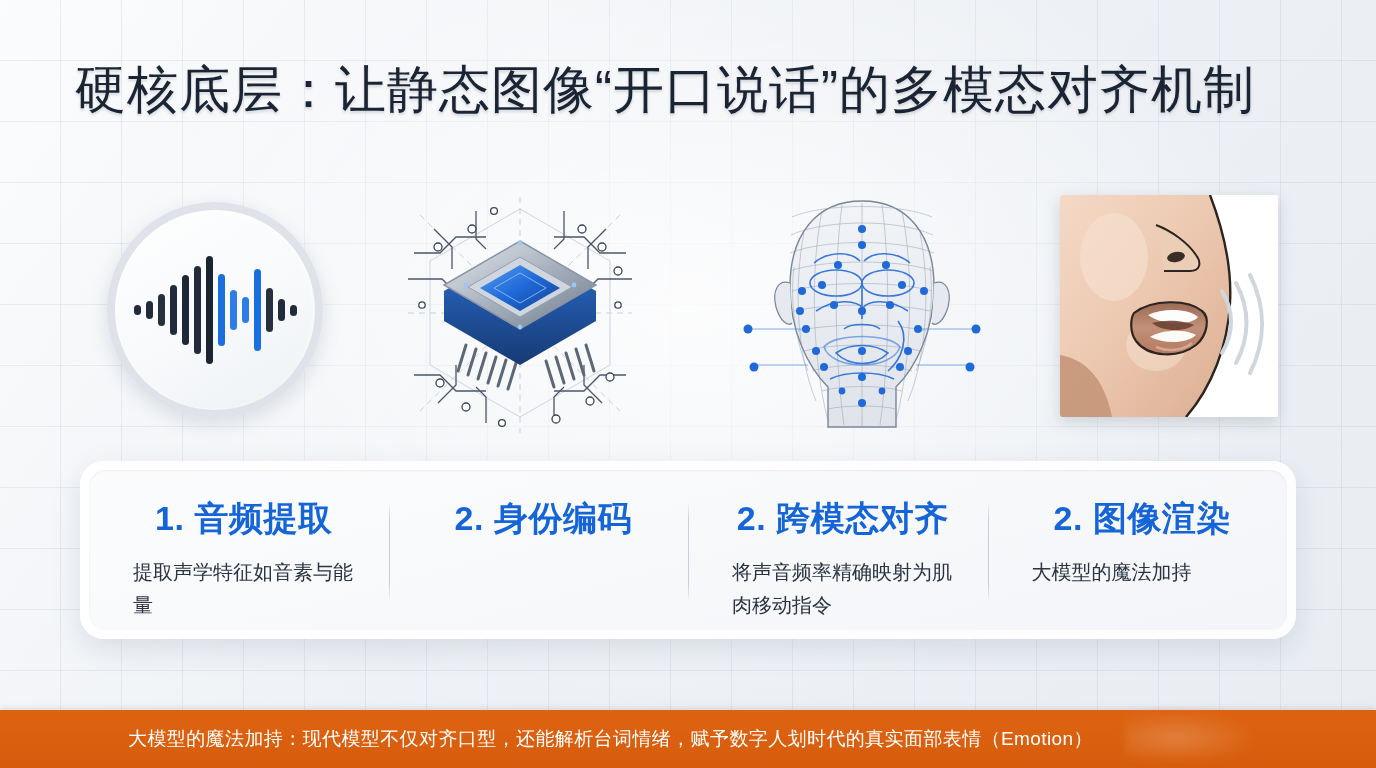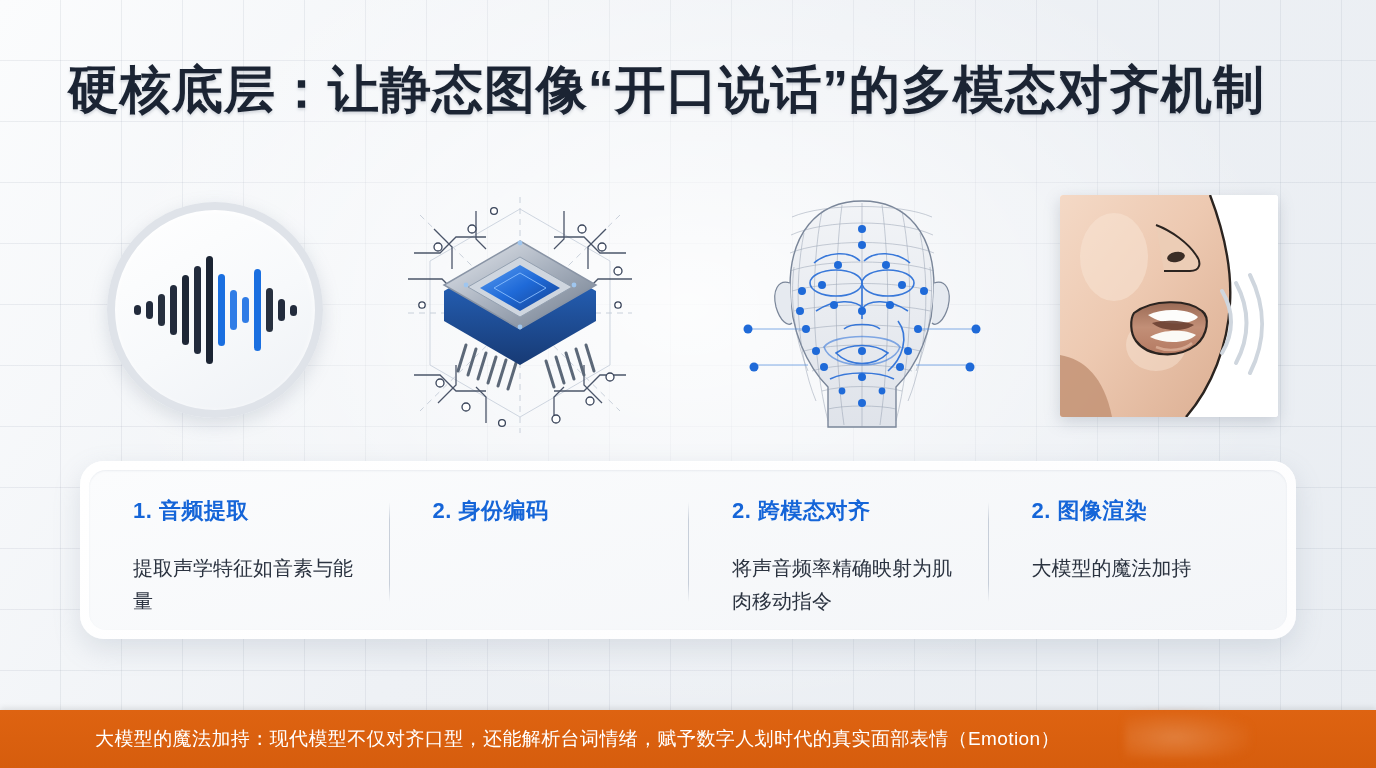--- a/index.html
+++ b/index.html
@@ -25,22 +25,22 @@
     background-position:-1px -1px;
   }
   #bg-vignette{
     position:absolute; inset:0;
     background:radial-gradient(ellipse at 50% 40%, rgba(255,255,255,.85) 0%, rgba(255,255,255,0) 62%);
     pointer-events:none;
   }
 
   
   #title{
-    position:absolute; left:68px; top:56px;
-    font-size:51px; font-weight:700; letter-spacing:1px;
+    position:absolute; left:75px; top:56px;
+    font-size:51px; font-weight:400; letter-spacing:1px;
     color:#1b2433;
     text-shadow:0 2px 3px rgba(120,130,145,.30);
     white-space:nowrap;
   }
 
   
   #pipeline{
     position:absolute; left:0; top:195px; width:1376px; height:240px;
   }
 
@@ -94,39 +94,40 @@
     padding:26px 0 20px 0;
   }
   .step{
     flex:1 1 0; padding:0 34px 0 44px; position:relative;
   }
   .step + .step::before{
     content:""; position:absolute; left:0; top:6px; bottom:8px;
     width:1px; background:linear-gradient(to bottom, rgba(170,180,195,0) 0%, rgba(160,172,190,.55) 18%, rgba(160,172,190,.55) 82%, rgba(170,180,195,0) 100%);
   }
   .step-title{
-    font-size:22px; font-weight:700; color:#1565d8;
-    letter-spacing:.5px; margin-bottom:26px; white-space:nowrap;
+    font-size:34px; font-weight:700; color:#1565d8;
+    letter-spacing:.5px; margin-bottom:14px; white-space:nowrap;text-align:center;
   }
   .step-desc{
     font-size:20px; line-height:1.66; color:#2b3340; font-weight:400;
     max-width:240px;
   }
 
   
   #banner{
     position:absolute; left:0; bottom:0; width:1376px; height:58px;
     background:linear-gradient(180deg,#de6311 0%,#d65d0d 100%);
     display:flex; align-items:center;
     box-shadow:0 -2px 6px rgba(0,0,0,.10);
   }
   #banner-text{
     color:#ffffff; font-size:19px; letter-spacing:.4px;
     padding-left:95px; white-space:nowrap;
     position:relative;
+    margin-left:33px;
   }
   #banner-blur{
     position:absolute; left:1125px; top:712px; width:125px; height:46px;
     background:radial-gradient(ellipse at 40% 55%, rgba(225,128,62,.96) 0%, rgba(222,112,38,.55) 55%, rgba(222,105,25,0) 80%);
     filter:blur(3px);
     pointer-events:none;
   }
 </style>
 </head>
 <body>

